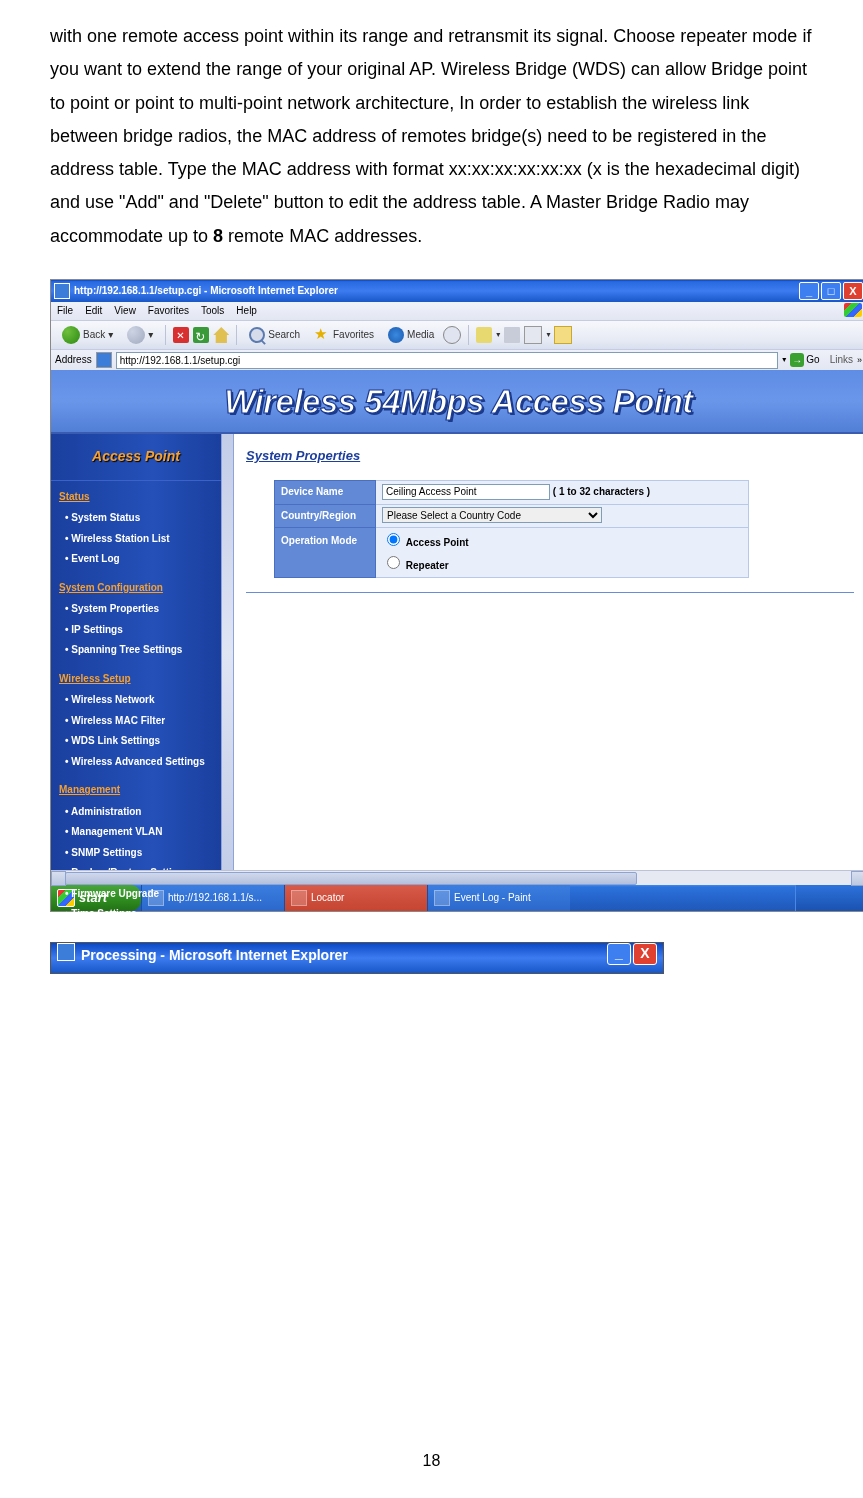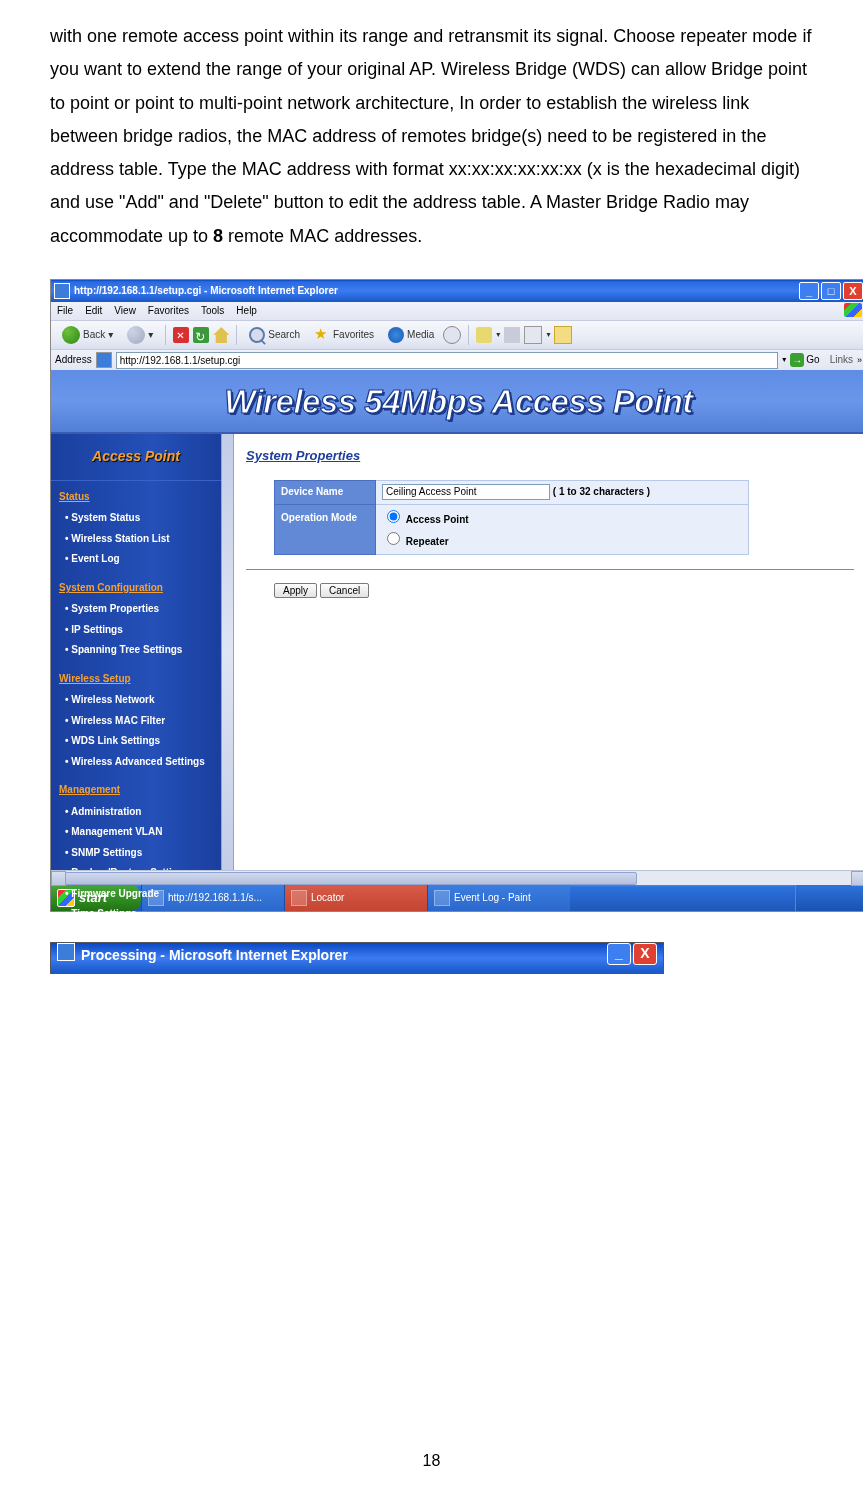--- a/index.html
+++ b/index.html
@@ -327,33 +327,35 @@
       <table class="form-table">
         <tbody>
             <tr>
           <td class="label-cell">Device Name</td>
           <td class="val-cell">
             <input type="text" style="width: 160px;" value="Ceiling Access Point">
             <span class="note">( 1 to 32 characters )</span>
           </td>
         </tr>
         <tr>
+          <td class="label-cell">Country/Region</td>
+          <td class="val-cell">
+            <select><option>Please Select a Country Code</option></select>
+          </td>
+        </tr>
+        <tr>
           <td class="label-cell" rowspan="1" style="vertical-align:top; padding-top:4px;">Operation Mode</td>
           <td class="val-cell">
             <div><label><input type="radio" name="op" checked="" style=""> <b>Access Point</b></label></div>
             <div><label><input type="radio" name="op" style=""> <b>Repeater</b></label></div>
           </td>
         </tr>
       </tbody>
         </table>
       <hr class="hr">
-      <div class="btnrow">
-        <button>Apply</button>
-        <button>Cancel</button>
-      </div>
     </div>
   </div>
   <div class="scrollbar-bottom">
     <div class="arrow l"></div>
     <div class="thumb"></div>
     <div class="arrow r"></div>
   </div>
   <div class="taskbar">
     <div class="start-btn">
         <span class="flag"></span>

